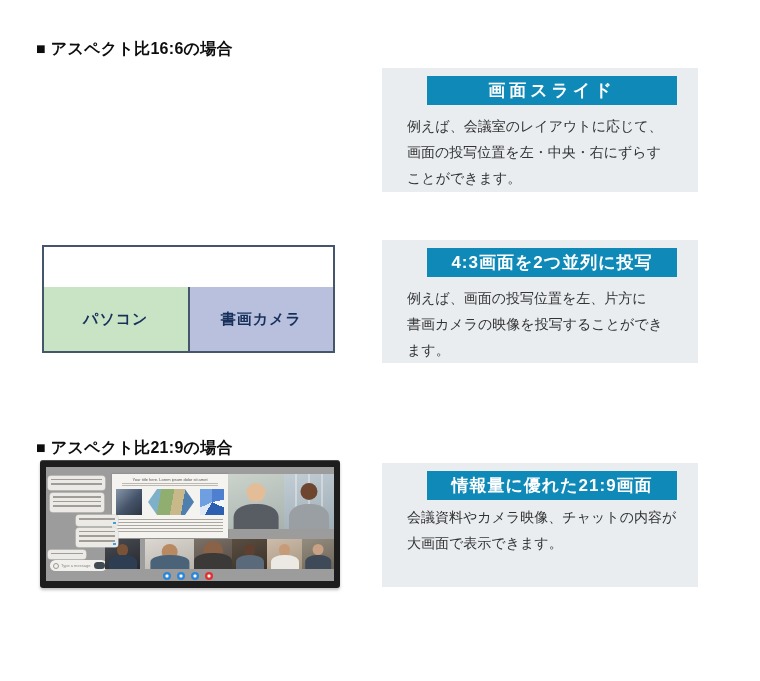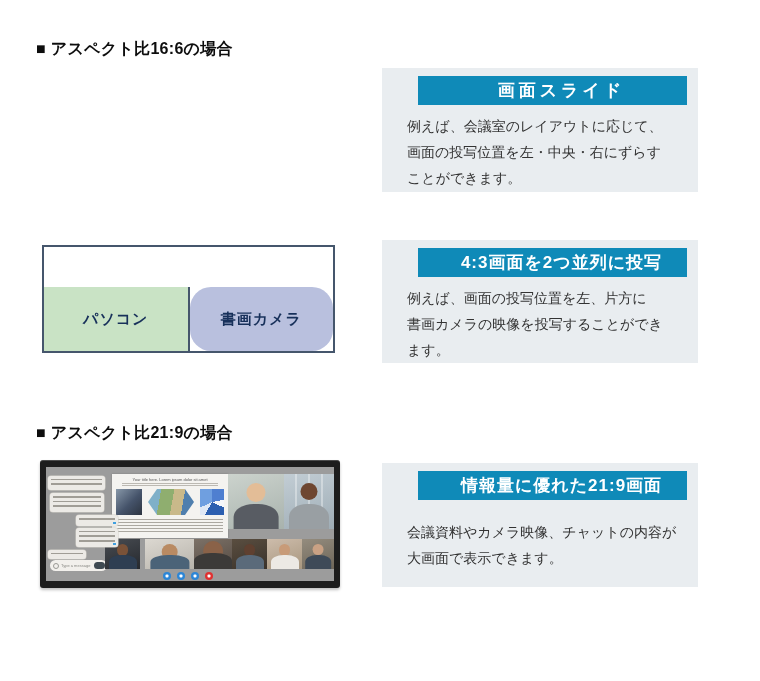--- a/index.html
+++ b/index.html
@@ -6,21 +6,21 @@
   .page{
     position:relative;width:698px;height:681px;background:#ffffff;overflow:hidden;
     font-family:"Liberation Sans","DejaVu Sans",sans-serif;
   }
   
   .sec-heading{
     position:absolute;left:36px;margin:0;font-size:16px;font-weight:bold;color:#0d0d0d;
     letter-spacing:.3px;white-space:nowrap;
   }
   .h-166{top:39px}
-  .h-219{top:423px}
+  .h-219{top:438px}
 
   
   .diag16{
     position:absolute;left:42px;top:75px;width:286px;height:106px;
     border:2px solid #3a4f6b;background:#fbe084;display:flex;
   }
   .diag16 .side{width:60px;background:#bad9ea;}
   .diag16 .side.l{border-right:1px solid #7d9cc0;}
   .diag16 .side.r{border-left:1px solid #7d9cc0;}
   .diag16 .center{
@@ -38,38 +38,38 @@
   .arrow.right .head{right:0;border-left:24px solid #263c5c;}
 
   
   .diag43{
     position:absolute;left:42px;top:245px;width:289px;height:104px;
     border:2px solid #45566c;display:flex;
   }
   .diag43 .half{flex:1;display:flex;align-items:center;justify-content:center;
     font-size:15px;font-weight:bold;color:#17305a;letter-spacing:1px;margin-top:40px;}
   .diag43 .half.pc{background:#c9e3c5;border-right:2px solid #45566c;}
-  .diag43 .half.cam{background:#b9c0de;border-radius:21px;}
+  .diag43 .half.cam{background:#b9c0de;}
 
   
   .panel{position:absolute;left:382px;width:340px;background:#e9edf0;}
   .panel.p1{top:68px;height:124px;}
   .panel.p2{top:240px;height:123px;}
   .panel.p3{top:463px;height:124px;}
   .panel .bar{
     margin:8px auto 0;width:250px;height:29px;background:#0f8ab8;color:#ffffff;
     font-size:17px;font-weight:bold;display:flex;align-items:center;justify-content:center;
-    letter-spacing:1px;white-space:nowrap;padding-left:19px;
+    letter-spacing:1px;white-space:nowrap;
   }
   .panel.p1 .bar{letter-spacing:4px;}
   .panel .body{
     margin:8px 22px 0 25px;font-size:14px;line-height:26px;color:#333333;
     white-space:pre-line;
   }
-  .panel.p3 .body{margin-top:19px;}
+  .panel.p3 .body{margin-top:4px;}
 
   
   .tv{
     position:absolute;left:40px;top:460px;width:300px;height:127px;
     background:#1d1d1d;border-radius:3px;border-top:1px solid #4b4b4b;
     box-shadow:0 2px 3px rgba(0,0,0,.25);
   }
   .tvscreen{
     position:absolute;left:6px;top:6px;width:288px;height:114px;
     background:#9c9c9c;overflow:hidden;

